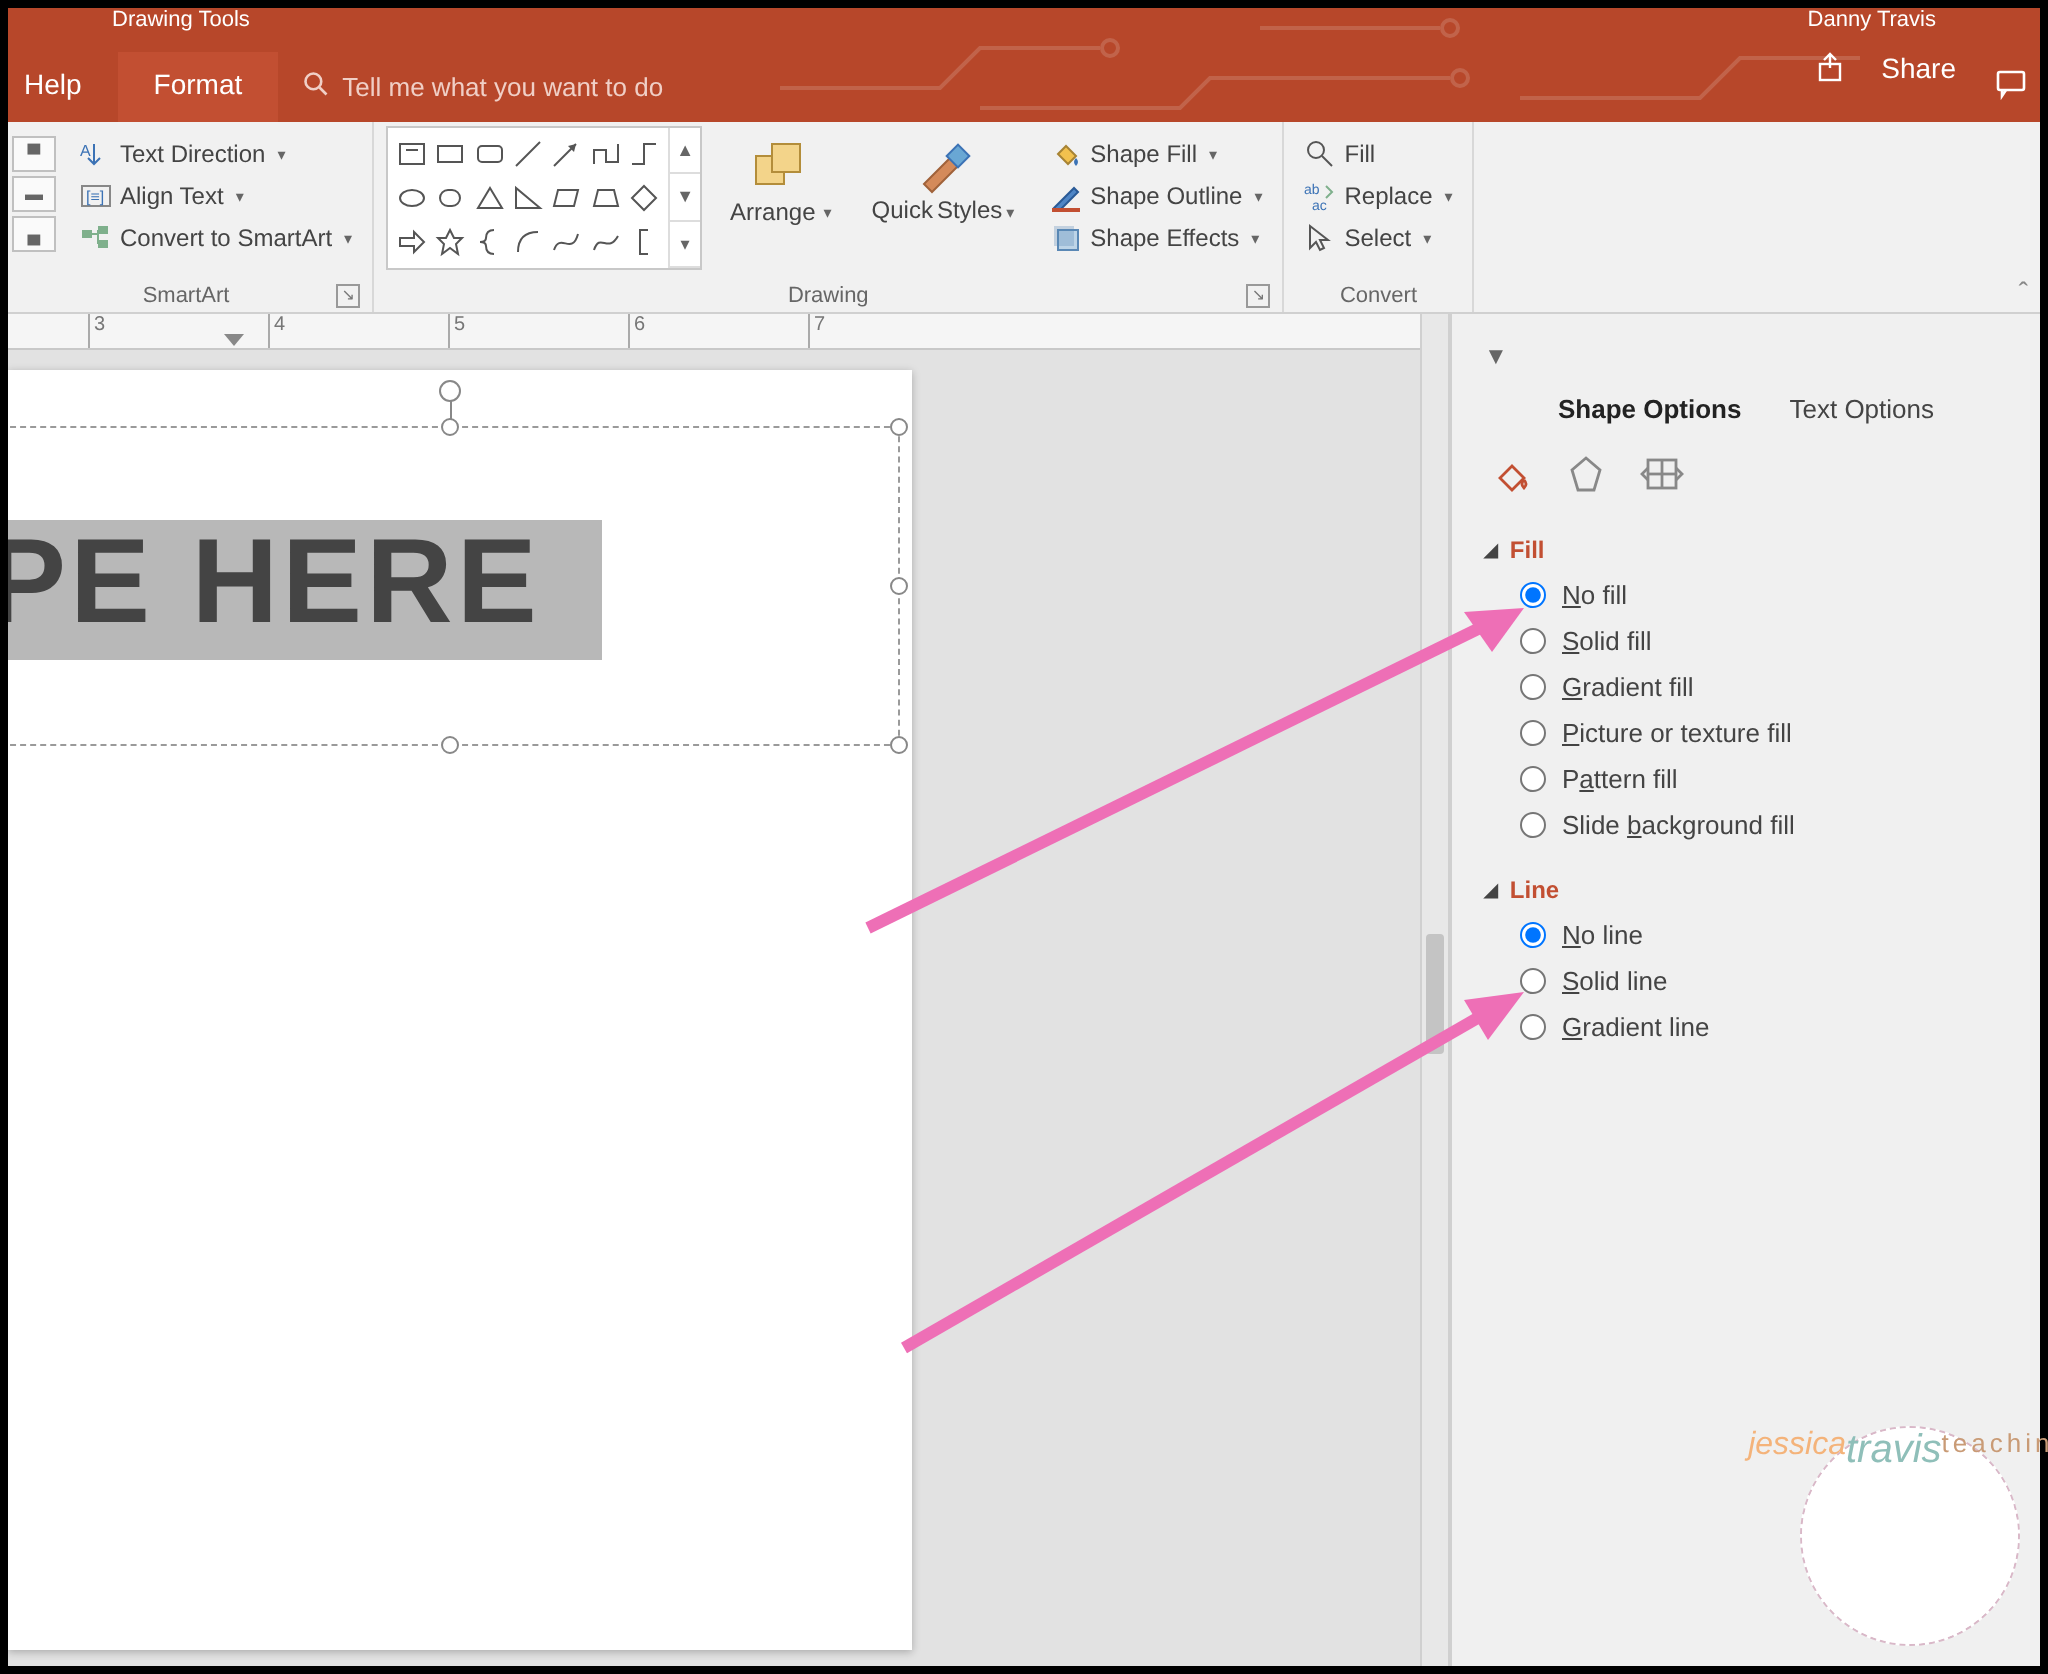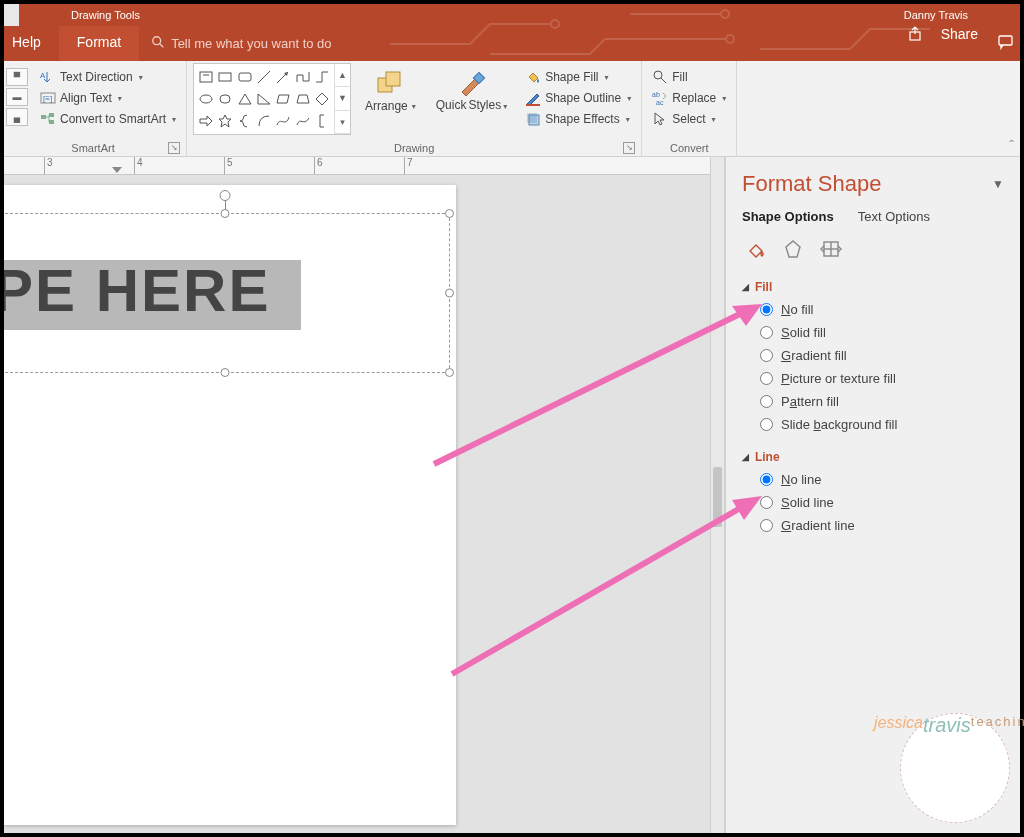--- a/index.html
+++ b/index.html
@@ -1,20 +1,20 @@
 <!DOCTYPE html>
 <html><head>
   <meta charset="utf-8">
   <style>
     * { margin: 0; padding: 0; box-sizing: border-box; font-family: "Segoe UI", Tahoma, sans-serif; }
     body { width: 1024px; height: 837px; background: #000; overflow: hidden; position: relative; }
     .app { position: absolute; top: 4px; left: 4px; right: 4px; bottom: 4px; background: #e8e8e8; }
 
     
-    .titlebar { height: 22px; background: #b7472a; display: flex; justify-content: space-between; align-items:center; color:#fff; font-size: 11px; padding: 0 12px; margin-left: 15px; }
+    .titlebar { height: 22px; background: #b7472a; display: flex; justify-content: space-between; align-items:flex-start; color:#fff; font-size: 11px; padding: 0 12px; }
     .titlebar .left { padding-left: 40px; }
     .titlebar .right { padding-right: 40px; }
 
     
     .tabrow { height: 35px; background: #b7472a; display: flex; align-items: stretch; color:#fff; font-size:14px; }
     .tab { padding: 8px 18px 0; cursor: pointer; }
     .tab.help { padding-left: 8px; }
     .tab.active { background: #c24f32; }
     .tellme { display: flex; align-items: center; padding-left: 12px; color: #f0cfc6; font-size: 13px; gap: 6px;}
     .share { margin-left: auto; display:flex; align-items:flex-start; gap:17px; padding:0 14px; font-size:14px;}
@@ -63,21 +63,21 @@
     .bigtext { position:absolute; top:42px; left:-8px; font-size:60px; font-weight:900; color:#444; letter-spacing:2px; font-family: Arial Black, Arial, sans-serif;}
 
     
     .scroll-gutter { position:absolute; top:153px; bottom:0; right:295px; width:15px; background:#e8e8e8; border-left:1px solid #d0d0d0; border-right:1px solid #d0d0d0;}
     .scroll-thumb { position:absolute; top:310px; left:2px; right:2px; height:60px; background:#c4c4c4; border-radius:2px;}
 
     
     .pane { position:absolute; top:153px; bottom:0; right:0; width:295px; background:#f0f0f0; border-left:1px solid #d0d0d0; padding:14px 16px 8px;}
     .pane-title { font-size:22px; color:#c24f32; font-weight:400; display:flex; justify-content:space-between; align-items:center;}
     .pane-close { font-size:12px; color:#666; cursor:pointer;}
-    .pane-tabs { display:flex; gap:24px; margin-top:12px; font-size:13px;}
+    .pane-tabs { display:flex; gap:24px; margin-top:12px; font-size:13px;justify-content:center;}
     .pane-tab { cursor:pointer; color:#444;}
     .pane-tab.active { font-weight:700; color:#222;}
     .pane-icons { display:flex; gap:12px; margin-top:12px; }
     .pico { width:26px; height:26px; cursor:pointer; display:flex; align-items:center; justify-content:center;}
     .pico.active svg { stroke:#c24f32;}
     .sect { margin-top:18px;}
     .sect-h { display:flex; align-items:center; gap:6px; font-size:12px; font-weight:700; color:#c24f32; cursor:pointer;}
     .sect-h .caret { font-size:9px; color:#444;}
     .radios { margin:8px 0 4px 18px; display:flex; flex-direction:column; gap:8px;}
     .radio { display:flex; align-items:center; gap:8px; font-size:13px; color:#444; cursor:pointer;}
@@ -454,21 +454,20 @@
       </div>
     </div>
   </div>
 
   <div class="scroll-gutter">
     <div class="scroll-thumb"></div>
   </div>
 
   <div class="pane">
     <div class="pane-title">
-      <span>Format Shape</span>
       <span class="pane-close">▼</span>
     </div>
     <div class="pane-tabs">
       <div class="pane-tab active">Shape Options</div>
       <div class="pane-tab">Text Options</div>
     </div>
     <div class="pane-icons">
       <div class="pico active">
         <svg width="24" height="24" viewBox="0 0 24 24" fill="none" stroke="#c24f32" stroke-width="1.4">
             <path d="M7 14 L13 8 L19 14 L13 20 Z"></path>

